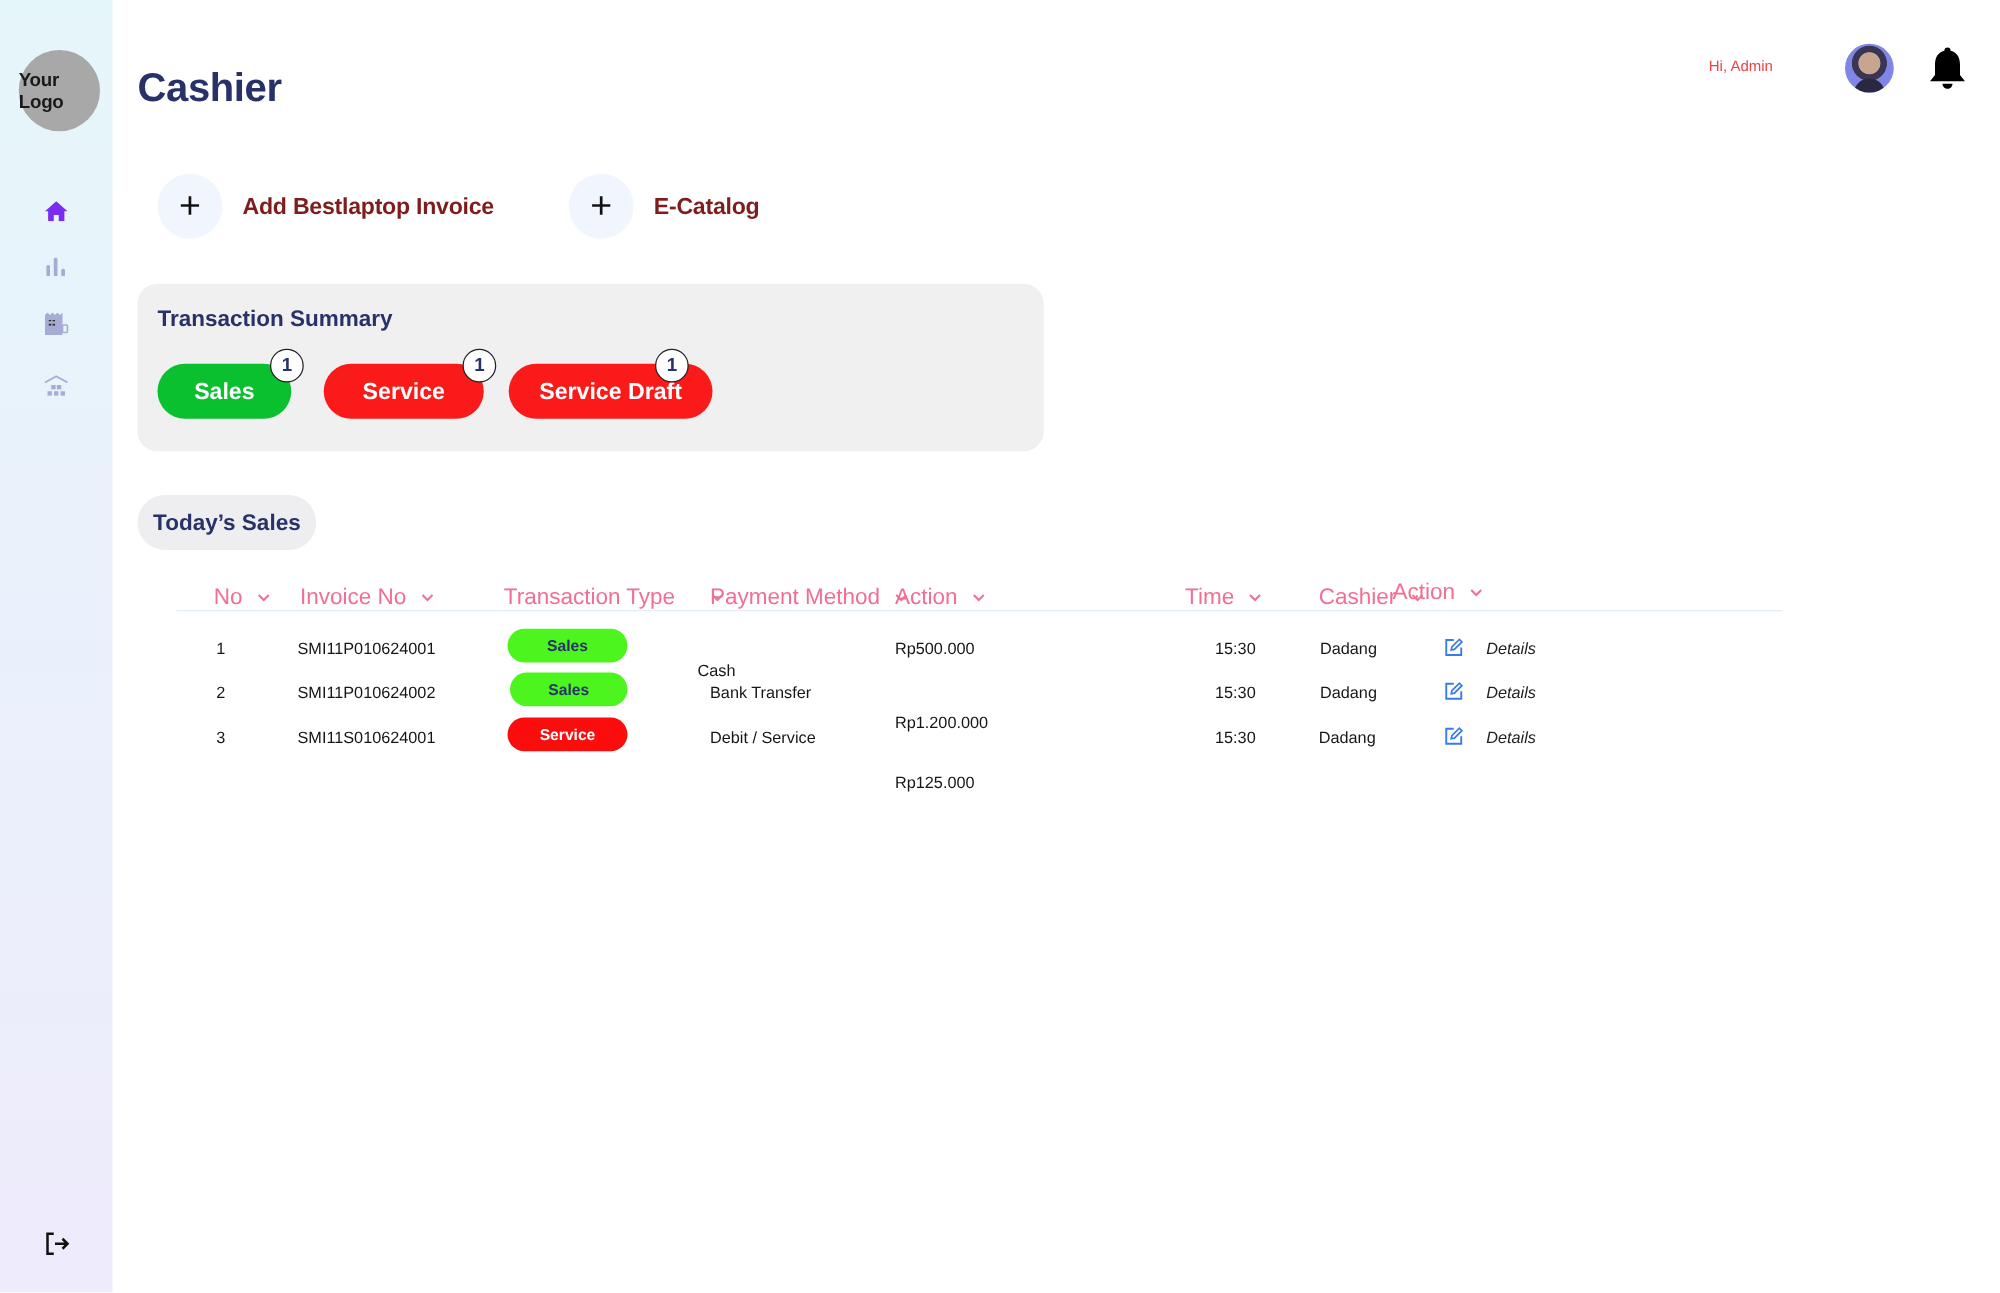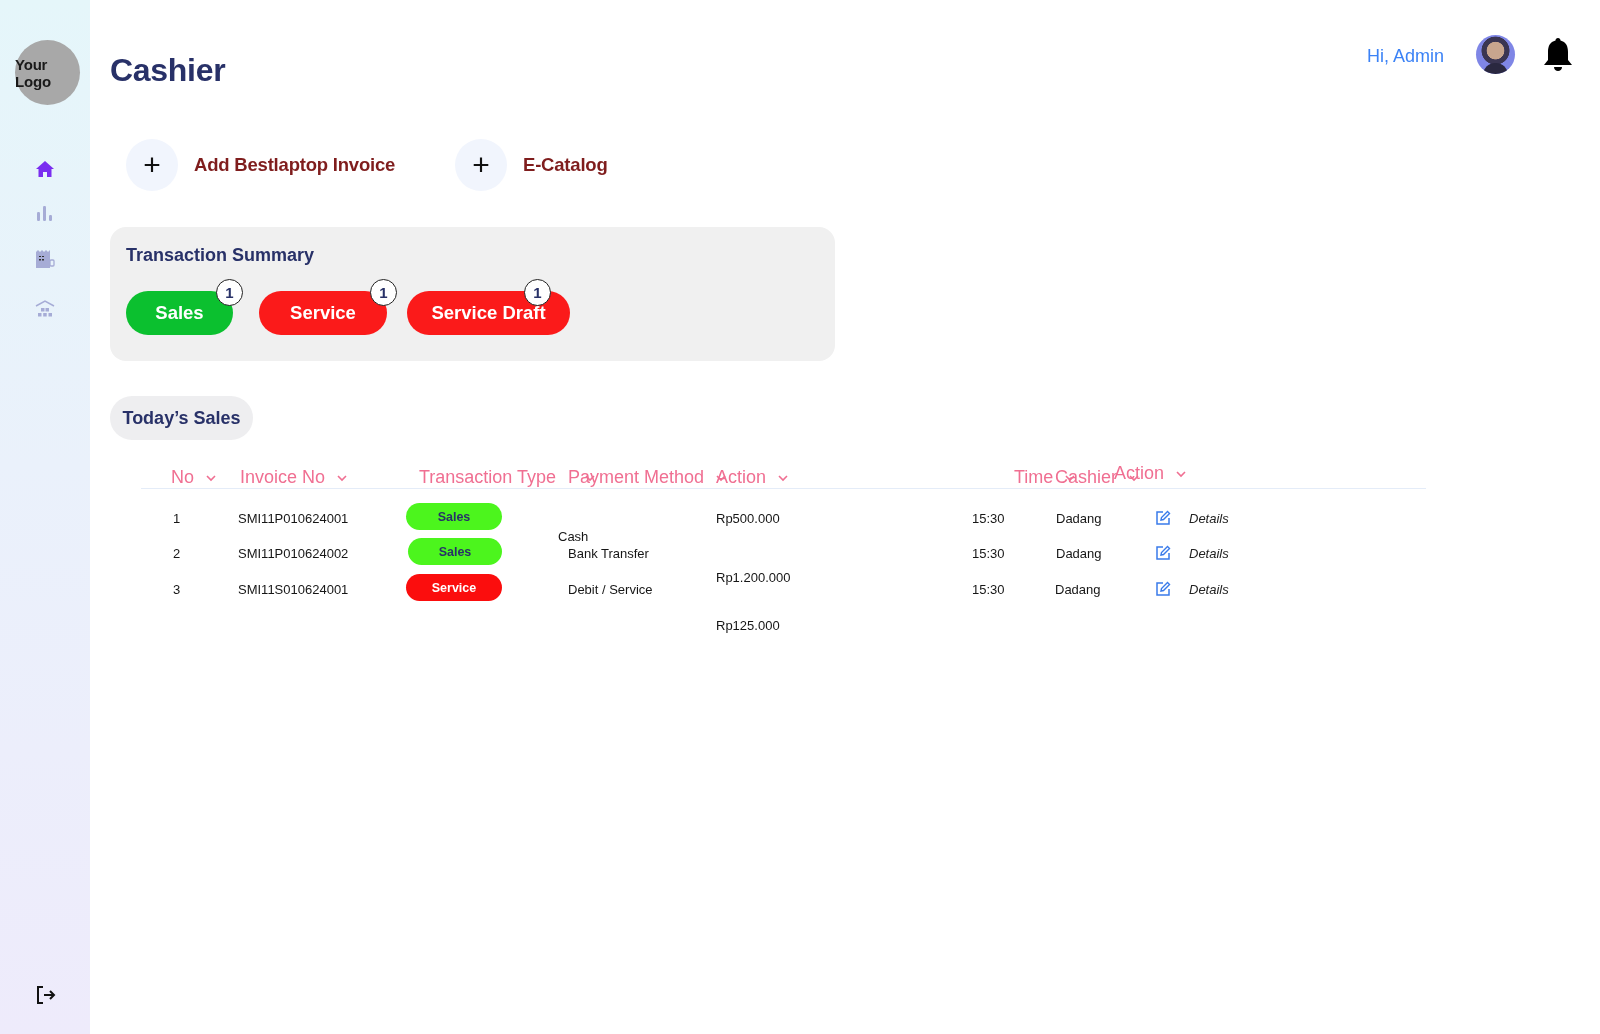--- a/index.html
+++ b/index.html
@@ -13,21 +13,21 @@
     .logo {
       position: absolute; left: 15px; top: 40px; width: 65px; height: 65px; border-radius: 50%;
       background: #a8a8a8; display: flex; align-items: center; justify-content: center;
       font-size: 15px; font-weight: bold; color: #1a1a1a; letter-spacing: -0.2px;
     }
     .nav-icon { position: absolute; left: 32px; width: 26px; height: 26px; display: flex; align-items: center; justify-content: center; cursor: pointer; }
     .logout { position: absolute; left: 34px; top: 983px; width: 24px; height: 24px; cursor: pointer; }
 
     .page-title { position: absolute; left: 110px; top: 52px; font-size: 32px; font-weight: bold; color: #283168; letter-spacing: -0.3px; }
 
-    .greeting { position: absolute; left: 1367px; top: 46px; font-size: 18px; color: #3b82f6; }
+    .greeting { position: absolute; left: 1367px; top: 46px; font-size: 12px; color: #ef4444; }
     .avatar {
       position: absolute; left: 1476px; top: 35px; width: 39px; height: 39px; border-radius: 50%;
       background: radial-gradient(circle at 50% 40%, #c8a58e 0 28%, #3a3552 30% 45%, #7f86e6 47%);
       overflow: hidden; cursor: pointer;
     }
     .avatar .shoulders { position: absolute; left: 7px; top: 28px; width: 25px; height: 14px; background: #2a2840; border-radius: 12px 12px 0 0; }
     .bell { position: absolute; left: 1541px; top: 36px; width: 34px; height: 36px; cursor: pointer; }
 
     .action-btn { position: absolute; top: 139px; height: 52px; display: flex; align-items: center; cursor: pointer; }
     .action-btn .circle {
@@ -166,39 +166,39 @@
         <svg class="chev" viewBox="0 0 10 8">
           <path d="M1 2 L5 6 L9 2" fill="none" stroke="#f06f92" stroke-width="1.6"></path>
         </svg>
       </div>
     <div class="th" style="left:99px;">
         <span>Invoice No</span>
         <svg class="chev" viewBox="0 0 10 8">
           <path d="M1 2 L5 6 L9 2" fill="none" stroke="#f06f92" stroke-width="1.6"></path>
         </svg>
       </div>
-    <div class="th" style="left:278px;gap:17px;">
+    <div class="th" style="left:262px;gap:17px;">
         <span>Transaction Type</span>
         <svg class="chev" viewBox="0 0 10 8">
           <path d="M1 2 L5 6 L9 2" fill="none" stroke="#f06f92" stroke-width="1.6"></path>
         </svg>
       </div>
     <div class="th" style="left:427px;">
         <span>Payment Method</span>
         <svg class="chev" viewBox="0 0 10 8">
           <path d="M1 2 L5 6 L9 2" fill="none" stroke="#f06f92" stroke-width="1.6"></path>
         </svg>
       </div>
     <div class="th" style="left:575px;">
         <span>Action</span>
         <svg class="chev" viewBox="0 0 10 8">
           <path d="M1 2 L5 6 L9 2" fill="none" stroke="#f06f92" stroke-width="1.6"></path>
         </svg>
       </div>
-    <div class="th" style="left:873px;align-items:center;">
+    <div class="th" style="left:807px;align-items:center;">
         <span>Time</span>
         <svg class="chev" viewBox="0 0 10 8">
           <path d="M1 2 L5 6 L9 2" fill="none" stroke="#f06f92" stroke-width="1.6"></path>
         </svg>
       </div>
     <div class="th" style="left:914px;">
         <span>Cashier</span>
         <svg class="chev" viewBox="0 0 10 8">
           <path d="M1 2 L5 6 L9 2" fill="none" stroke="#f06f92" stroke-width="1.6"></path>
         </svg>

